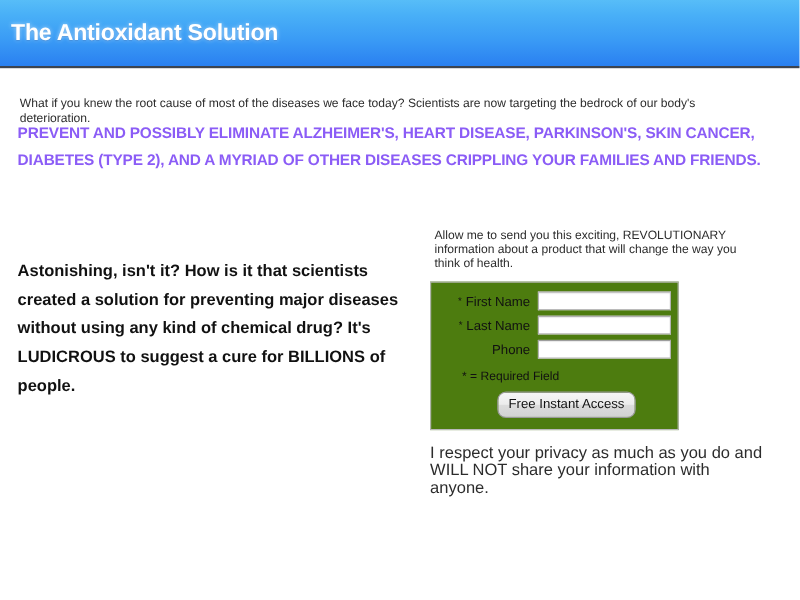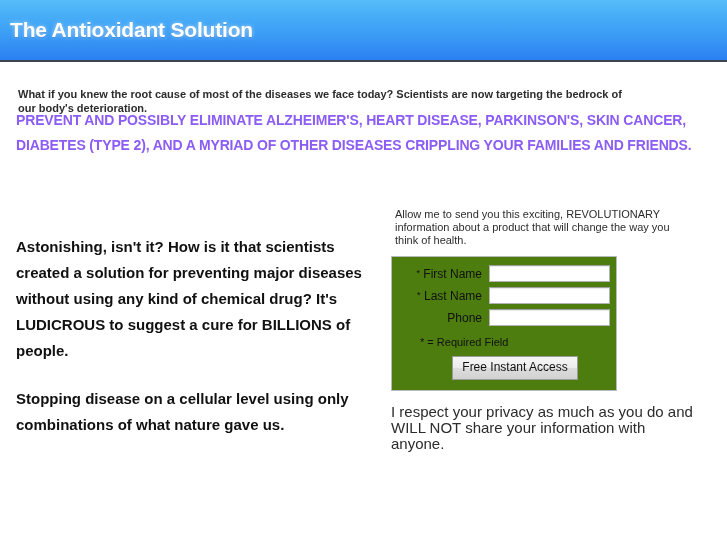--- a/index.html
+++ b/index.html
@@ -49,21 +49,20 @@
   }
 
   .lead-line {
     position: absolute;
     left: 18px;
     top: 25px;
     width: 620px;
     font-size: 11px;
     line-height: 14px;
     color: #2c2c2c;
-    font-weight: bold;
   }
 
   #headline {
     position: absolute;
     left: 16px;
     top: 46px;
     width: 695px;
     font-size: 14px;
     line-height: 25px;
     font-weight: bold;
@@ -154,21 +153,21 @@
     text-align: center;
     padding-top: 8px;
     margin-left: 22px;
   }
   #submit-btn {
     font-family: "Liberation Sans", sans-serif;
     font-size: 12px;
     color: #111111;
     padding: 4px 9px 5px 9px;
     border: 1px solid #9a9a9a;
-    border-radius: 0;
+    border-radius: 8px;
     background: linear-gradient(to bottom, #f6f6f6 0%, #ececec 48%, #dcdcdc 52%, #d2d2d2 100%);
     cursor: pointer;
     line-height: 13px;
   }
 
   .privacy-note {
     font-size: 15px;
     line-height: 16px;
     color: #2c2c2c;
     width: 306px;
@@ -183,21 +182,20 @@
 </div>
 
 <div id="content">
 
   <div class="lead-line">What if you knew the root cause of most of the diseases we face today? Scientists are now targeting the bedrock of our body's deterioration.</div>
 
   <div id="headline">PREVENT AND POSSIBLY ELIMINATE ALZHEIMER'S, HEART DISEASE, PARKINSON'S, SKIN CANCER, DIABETES (TYPE 2), AND A MYRIAD OF OTHER DISEASES CRIPPLING YOUR FAMILIES AND FRIENDS.</div>
 
   <div id="left-col">
     <p>Astonishing, isn't it? How is it that scientists created a solution for preventing major diseases without using any kind of chemical drug? It's LUDICROUS to suggest a cure for BILLIONS of people.</p>
-    <p>Stopping disease on a cellular level using only combinations of what nature gave us.</p>
   </div>
 
   <div id="right-col">
 
     <p class="optin-intro">Allow me to send you this exciting, REVOLUTIONARY information about a product that will change the way you think of health.</p>
 
     <div id="optin-box">
 
       <div class="field-row">
         <span class="field-label"><span class="req-star">*</span> <span>First Name</span></span>

